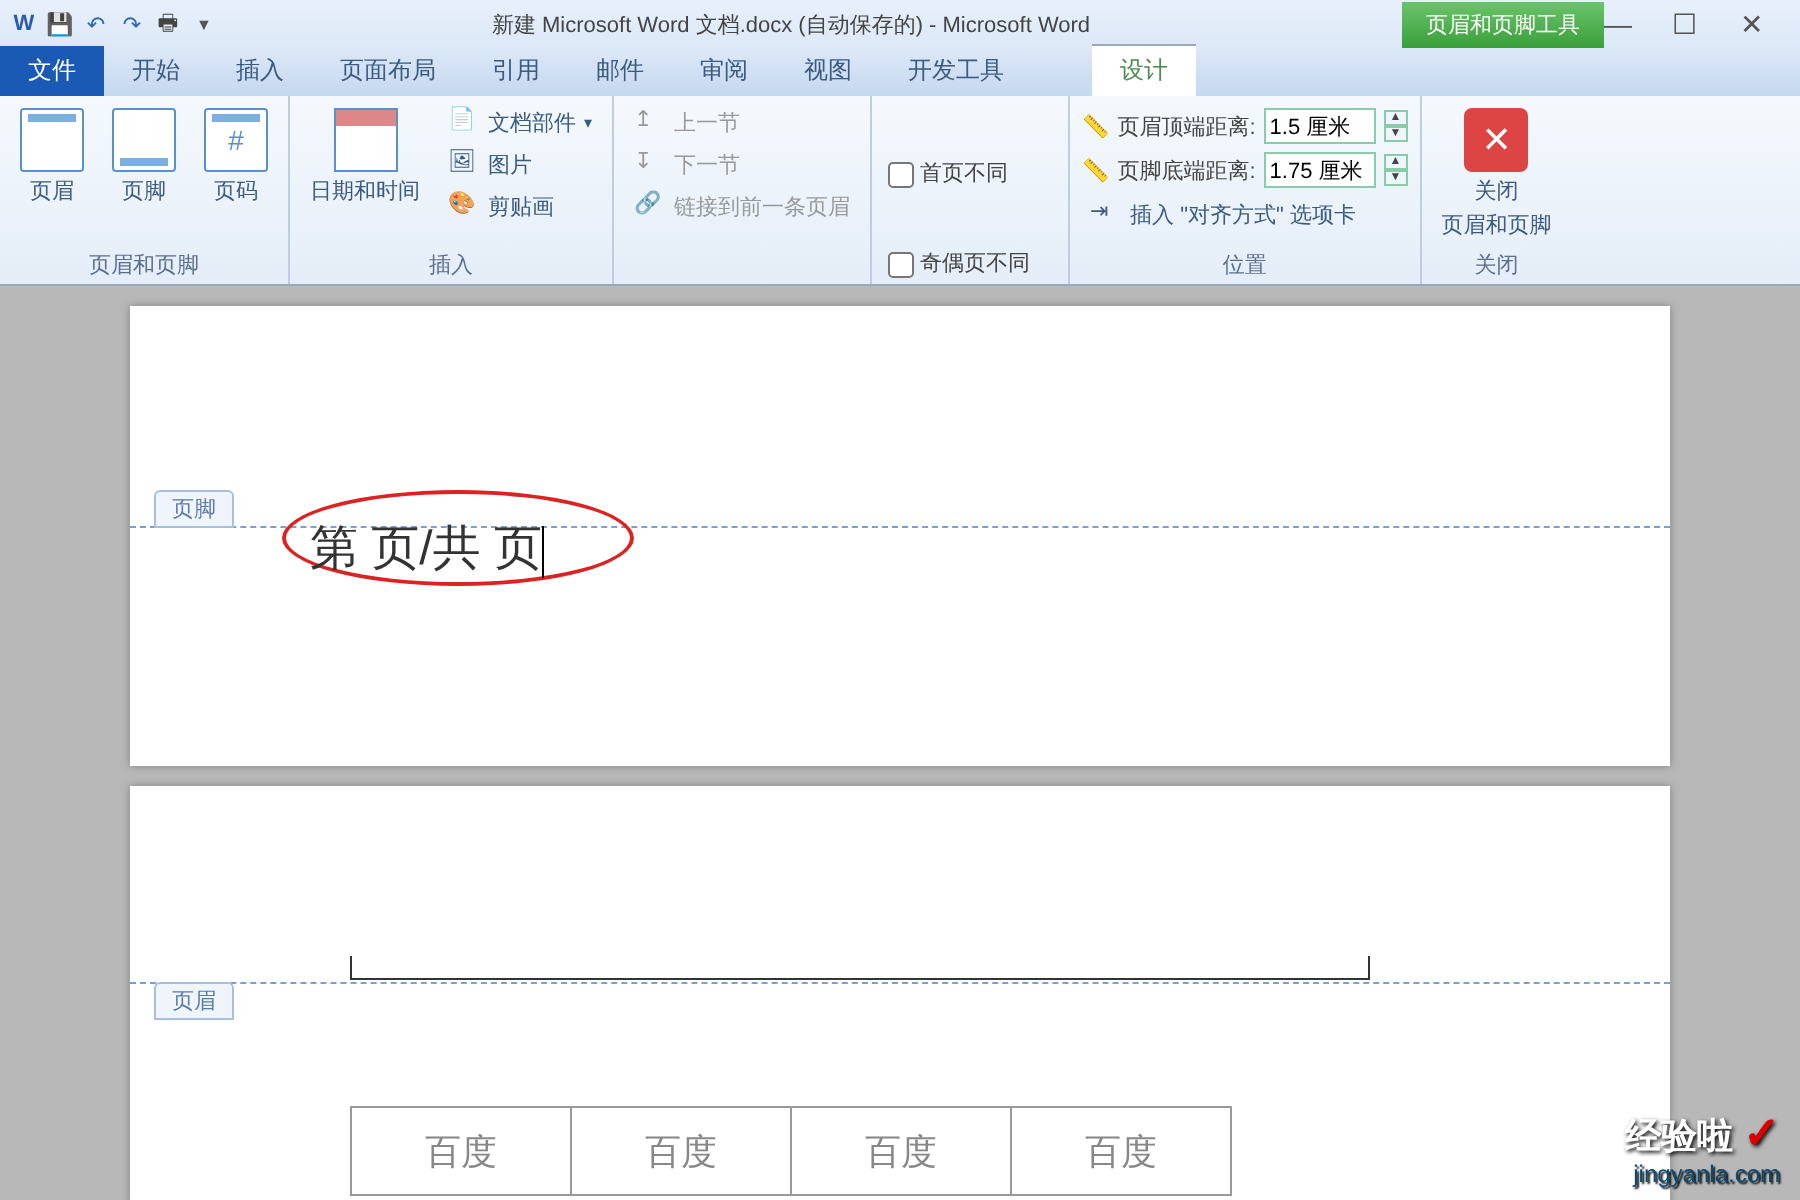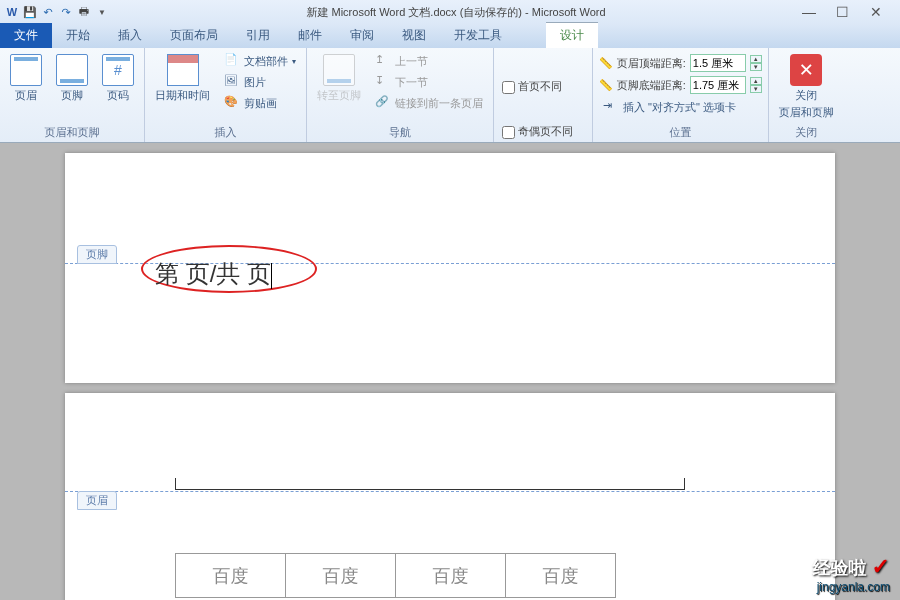--- a/index.html
+++ b/index.html
@@ -80,20 +80,21 @@
 <div class="title-bar">
   <div class="qat">
     <span class="qat-item" style="color:#2a5aaa;font-weight:bold">W</span>
     <span class="qat-item">💾</span>
     <span class="qat-item" style="color:#2a6ab0">↶</span>
     <span class="qat-item" style="color:#2a6ab0">↷</span>
     <span class="qat-item">🖶</span>
     <span class="qat-item" style="font-size:8px;color:#555">▼</span>
   </div>
   <span class="title-text">新建 Microsoft Word 文档.docx (自动保存的) - Microsoft Word</span>
+  <span class="title-tab">页眉和页脚工具</span>
   <div class="win-controls">
     <span class="win-btn">—</span>
     <span class="win-btn">☐</span>
     <span class="win-btn">✕</span>
   </div>
 </div>
 
 <div class="tab-bar">
   <div class="tab file">文件</div>
   <div class="tab">开始</div>
@@ -147,40 +148,35 @@
           <span class="icon">🎨</span>
           <span>剪贴画</span>
         </div>
       </div>
     </div>
     <div class="group-label">插入</div>
   </div>
 
   <div class="group">
     <div class="group-body">
-      <div class="big-btn" style="opacity:0.5">
-        <div class="icon ico-page footer" style="border-color:#aaa"></div>
-        <span class="label" style="color:#999">转至页脚</span>
-      </div>
       <div class="small-row">
         <div class="small-btn disabled">
           <span class="icon">↥</span>
           <span>上一节</span>
         </div>
         <div class="small-btn disabled">
           <span class="icon">↧</span>
           <span>下一节</span>
         </div>
         <div class="small-btn disabled">
           <span class="icon">🔗</span>
           <span>链接到前一条页眉</span>
         </div>
       </div>
     </div>
-    <div class="group-label">导航</div>
   </div>
 
   <div class="group">
     <div class="group-body">
       <div class="small-row" style="gap:6px;padding-top:4px">
         <label class="check-row">
           <input type="checkbox" style="">
           <span>首页不同</span>
         </label>
         <label class="check-row">

